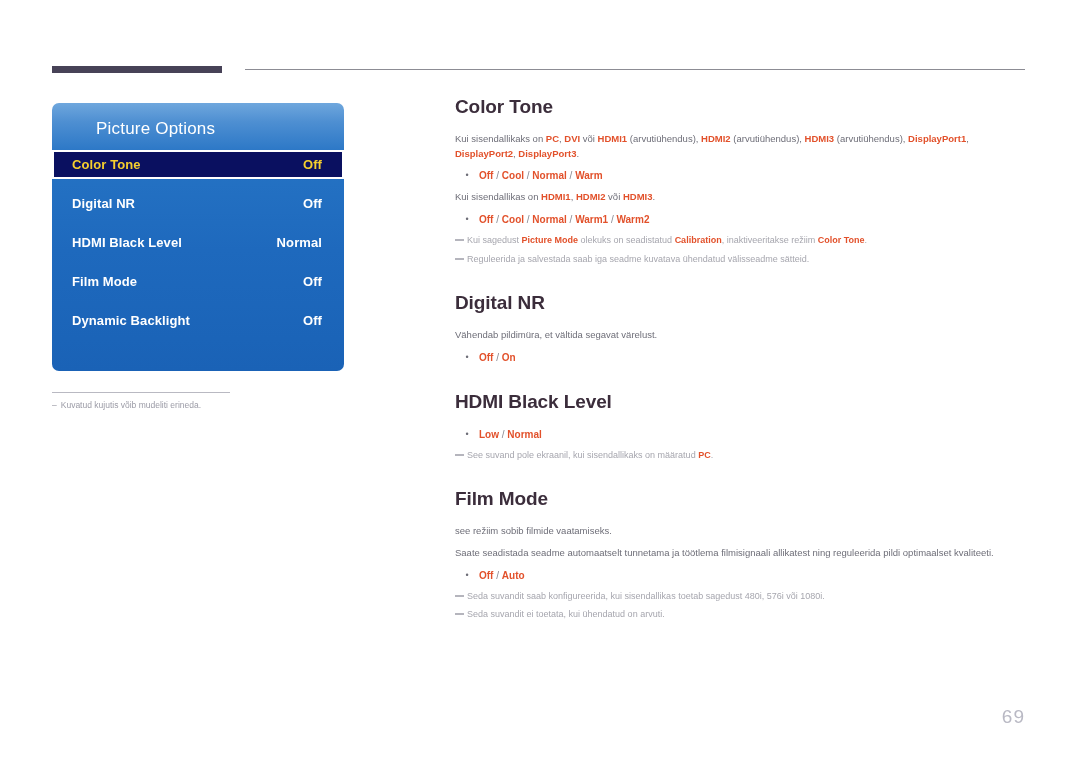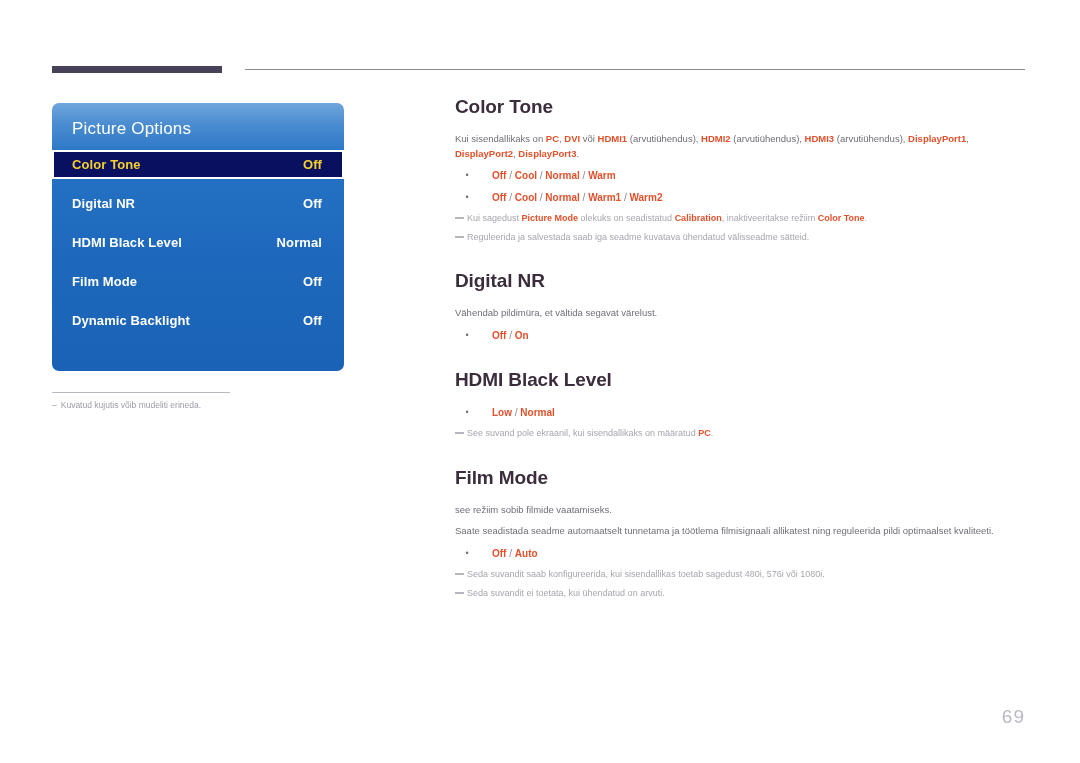--- a/index.html
+++ b/index.html
@@ -63,20 +63,21 @@
     box-sizing: border-box;
     overflow: hidden;
   }
 
   .osd-title {
     color: #ffffff;
     font-size: 17px;
     font-weight: 400;
     letter-spacing: 0.2px;
     padding: 16px 12px 11px 20px;
+    margin-left: 24px;
   }
 
   .osd-row {
     position: relative;
     height: 29px;
     display: flex;
     align-items: center;
     justify-content: space-between;
     padding: 0 22px 0 20px;
     box-sizing: border-box;
@@ -162,21 +163,20 @@
     color: #6e6e78;
     width: 24px;
     flex: 0 0 24px;
     text-align: center;
     font-size: 9px;
     line-height: 1.6;
   }
   .bullet-text {
     color: #e2512b;
     font-weight: 700;
-    margin-left: 13px;
   }
   .bullet-text .sep {
     color: #8a8a93;
     font-weight: 400;
   }
 
   .note-line {
     display: flex;
     align-items: flex-start;
     margin: 0 0 5px 0;
@@ -267,20 +267,21 @@
   <div class="section">
     <h2 class="section-title">Color Tone</h2>
 
     <p class="body-text"><span>Kui sisendallikaks on </span><span class="hl">PC</span><span>, </span><span class="hl">DVI</span><span> või </span><span class="hl">HDMI1</span><span> (arvutiühendus), </span><span class="hl">HDMI2</span><span> (arvutiühendus), </span><span class="hl">HDMI3</span><span> (arvutiühendus), </span><span class="hl">DisplayPort1</span><span>, </span><span class="hl">DisplayPort2</span><span>, </span><span class="hl">DisplayPort3</span><span>.</span></p>
 
     <div class="bullet-line">
       <span class="bullet-dot">•</span>
       <span class="bullet-text">Off<span class="sep"> / </span>Cool<span class="sep"> / </span>Normal<span class="sep"> / </span>Warm</span>
     </div>
 
+    <p class="body-text"><span>Kui sisendallikas on </span><span class="hl">HDMI1</span><span>, </span><span class="hl">HDMI2</span><span> või </span><span class="hl">HDMI3</span><span>.</span></p>
 
     <div class="bullet-line">
       <span class="bullet-dot">•</span>
       <span class="bullet-text">Off<span class="sep"> / </span>Cool<span class="sep"> / </span>Normal<span class="sep"> / </span>Warm1<span class="sep"> / </span>Warm2</span>
     </div>
 
     <div class="note-line">
       <span class="note-dash"></span>
       <span class="note-text"><span>Kui sagedust </span><span class="hl">Picture Mode</span><span> olekuks on seadistatud </span><span class="hl">Calibration</span><span>, inaktiveeritakse režiim </span><span class="hl">Color Tone</span><span>.</span></span>
     </div>

